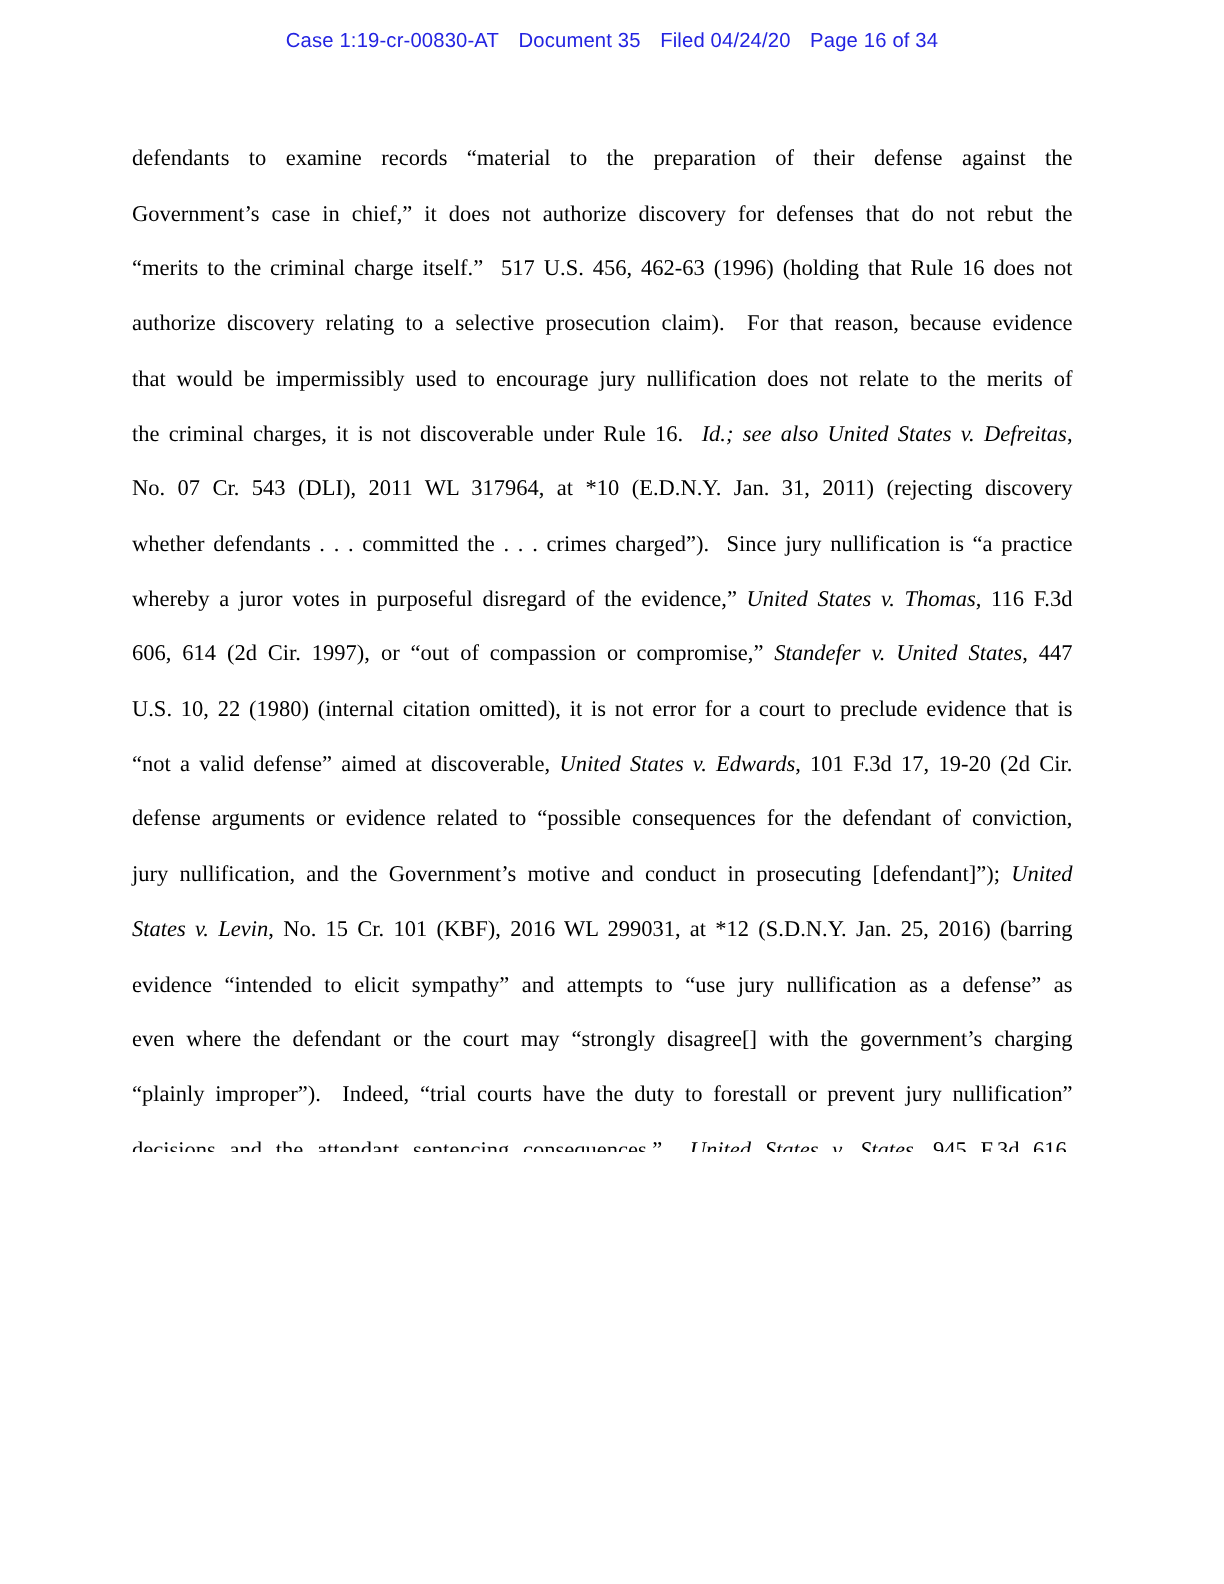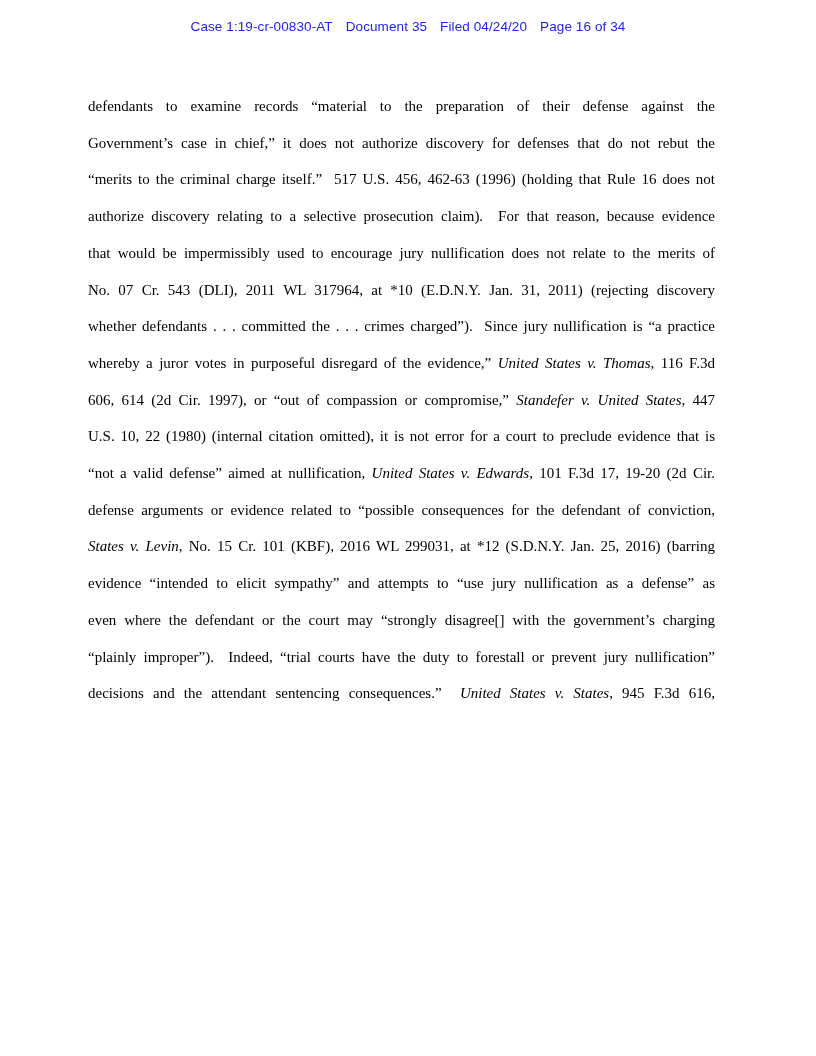--- a/index.html
+++ b/index.html
@@ -60,27 +60,29 @@
     <span>Filed 04/24/20</span>
     <span>Page 16 of 34</span>
   </div>
 
   <div class="body-text">
       <div class="doc-line"><span>defendants to examine records “material to the preparation of their defense against the</span></div>
       <div class="doc-line"><span>Government’s case in chief,” it does not authorize discovery for defenses that do not rebut the</span></div>
       <div class="doc-line"><span>“merits to the criminal charge itself.”&nbsp; 517 U.S. 456, 462-63 (1996) (holding that Rule 16 does not</span></div>
       <div class="doc-line"><span>authorize discovery relating to a selective prosecution claim).&nbsp; For that reason, because evidence</span></div>
       <div class="doc-line"><span>that would be impermissibly used to encourage jury nullification does not relate to the merits of</span></div>
+      <div class="doc-line"><span>the criminal charges, it is not discoverable under Rule 16.&nbsp; </span><span class="italic">Id.; see also United States v. Defreitas</span><span>,</span></div>
       <div class="doc-line"><span>No. 07 Cr. 543 (DLI), 2011 WL 317964, at *10 (E.D.N.Y. Jan. 31, 2011) (rejecting discovery</span></div>
       <div class="doc-line"><span>whether defendants . . . committed the . . . crimes charged”).&nbsp; Since jury nullification is “a practice</span></div>
       <div class="doc-line"><span>whereby a juror votes in purposeful disregard of the evidence,” </span><span class="italic">United States v. Thomas</span><span>, 116 F.3d</span></div>
       <div class="doc-line"><span>606, 614 (2d Cir. 1997), or “out of compassion or compromise,” </span><span class="italic">Standefer v. United States</span><span>, 447</span></div>
       <div class="doc-line"><span>U.S. 10, 22 (1980) (internal citation omitted), it is not error for a court to preclude evidence that is</span></div>
-      <div class="doc-line"><span>“not a valid defense” aimed at nullification, </span><span class="italic">United States v. Edwards</span><span>, 101 F.3d 17, 19-20 (2d Cir.</span></div>
+      <div class="doc-line"><span>“not a valid defense” aimed at discoverable, </span><span class="italic">United States v. Edwards</span><span>, 101 F.3d 17, 19-20 (2d Cir.</span></div>
       <div class="doc-line"><span>defense arguments or evidence related to “possible consequences for the defendant of conviction,</span></div>
+      <div class="doc-line"><span>jury nullification, and the Government’s motive and conduct in prosecuting [defendant]”); </span><span class="italic">United</span></div>
       <div class="doc-line"><span class="italic">States v. Levin</span><span>, No. 15 Cr. 101 (KBF), 2016 WL 299031, at *12 (S.D.N.Y. Jan. 25, 2016) (barring</span></div>
       <div class="doc-line"><span>evidence “intended to elicit sympathy” and attempts to “use jury nullification as a defense” as</span></div>
       <div class="doc-line"><span>even where the defendant or the court may “strongly disagree[] with the government’s charging</span></div>
       <div class="doc-line"><span>“plainly improper”).&nbsp; Indeed, “trial courts have the duty to forestall or prevent jury nullification”</span></div>
       <div class="doc-line"><span>decisions and the attendant sentencing consequences.”&nbsp; </span><span class="italic">United States v. States</span><span>, 945 F.3d 616,</span></div>
     </div>
 
   <div class="page-number">11</div>
 
 </div>

